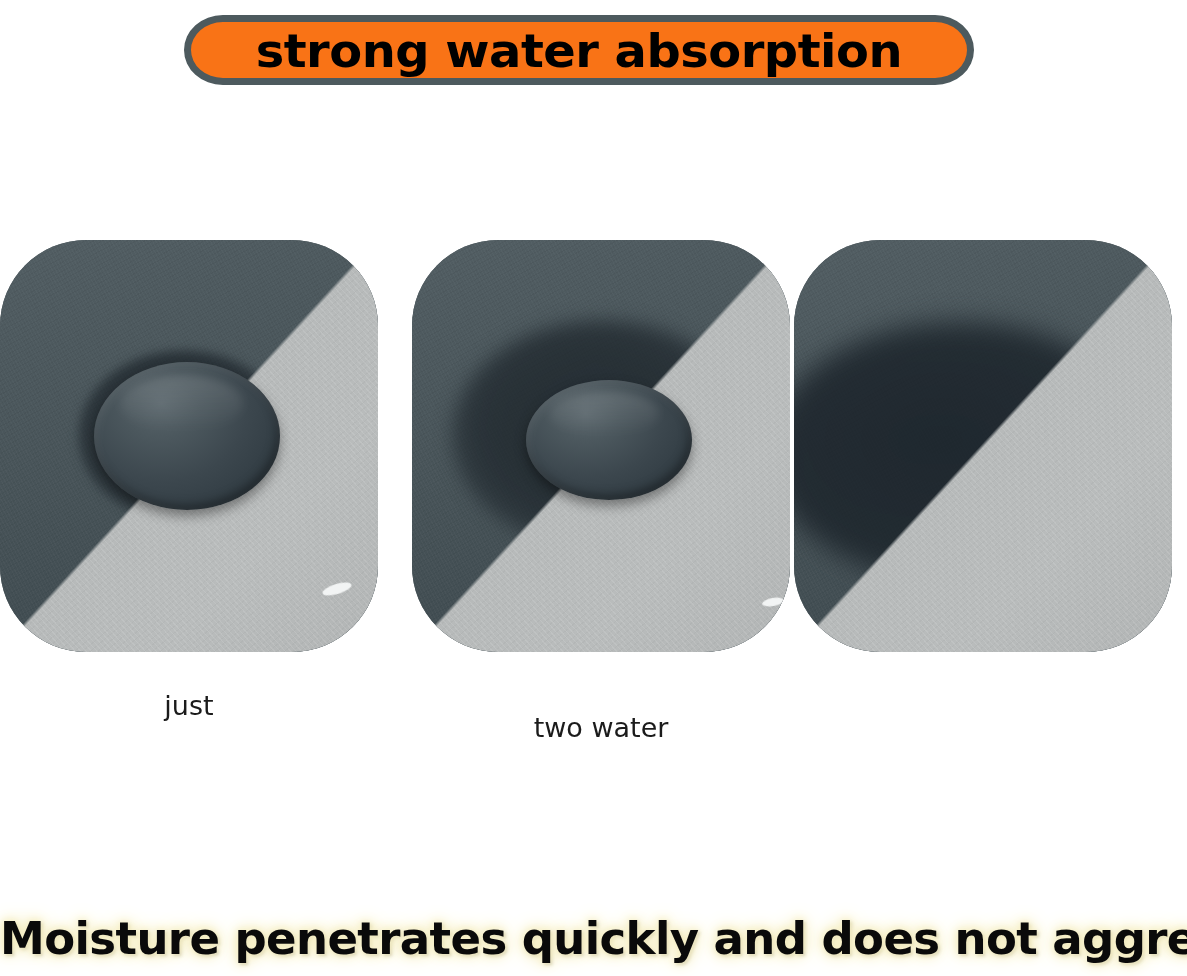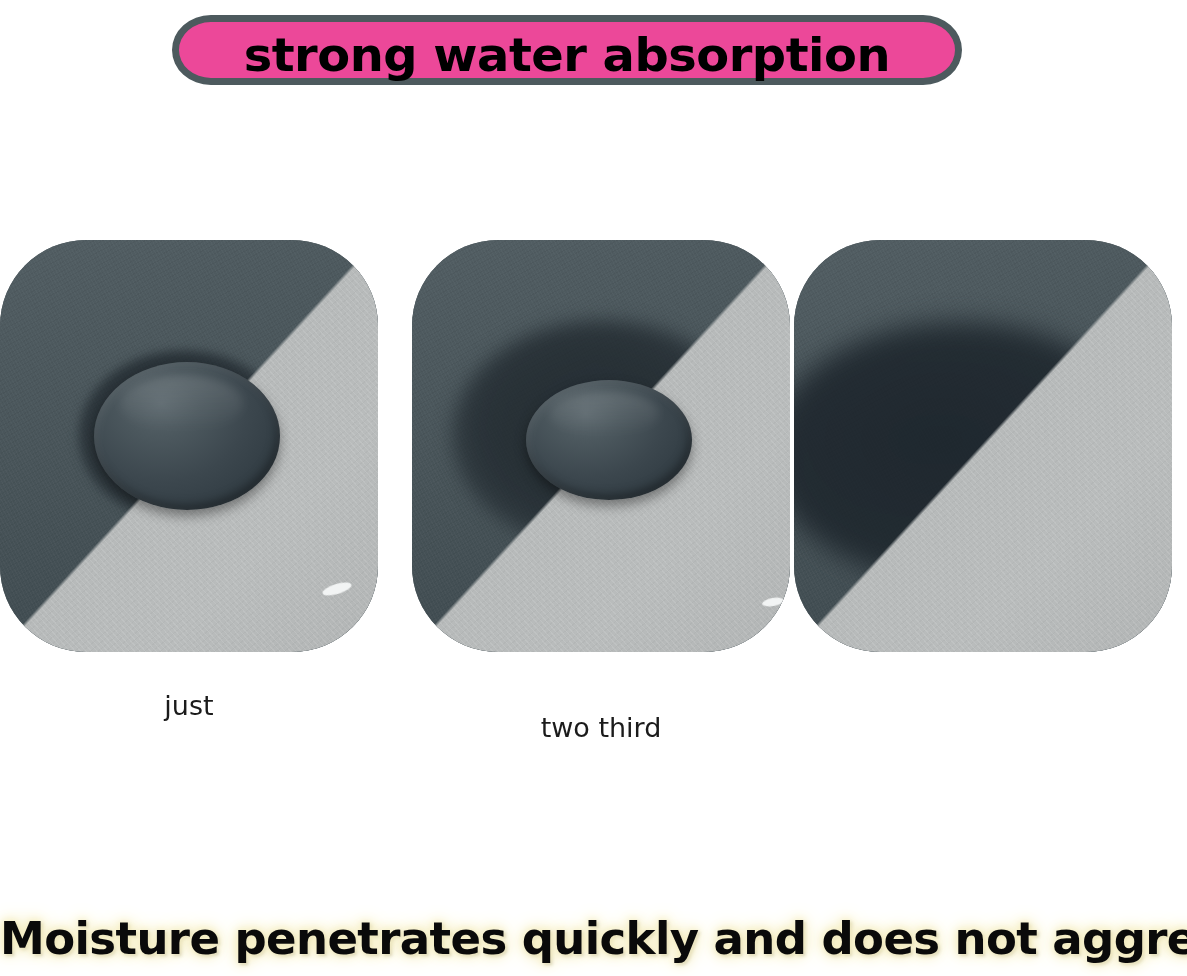--- a/index.html
+++ b/index.html
@@ -12,29 +12,29 @@
   }
 
   body {
     position: relative;
     font-family: "Liberation Sans", "DejaVu Sans", sans-serif;
   }
 
   
   #title-badge {
     position: absolute;
-    left: 172px;
+    left: 184px;
     top: 15px;
     width: 790px;
     height: 70px;
-    background: #ec4899;
+    background: #f97316;
     border: 7px solid #4d5a5e;
     border-radius: 40px / 36px;
     display: flex;
-    align-items: flex-end;
+    align-items: center;
     justify-content: center;
   }
 
   #title-badge-text {
     font-family: "DejaVu Sans", sans-serif;
     font-size: 47px;
     font-weight: 700;
     color: #000000;
     letter-spacing: -0.5px;
     line-height: 1;
@@ -264,19 +264,19 @@
 
 </div>
 
 <div id="captions">
 
   <div class="caption" id="caption-0">
     <span class="caption-line">just</span>
   </div>
 
   <div class="caption" id="caption-1">
-    <span class="caption-line">two third</span>
+    <span class="caption-line">two water</span>
   </div>
 
 
 </div>
 
 <div id="bottom-headline">Moisture penetrates quickly and does not aggregate</div>
 
 </body></html>

